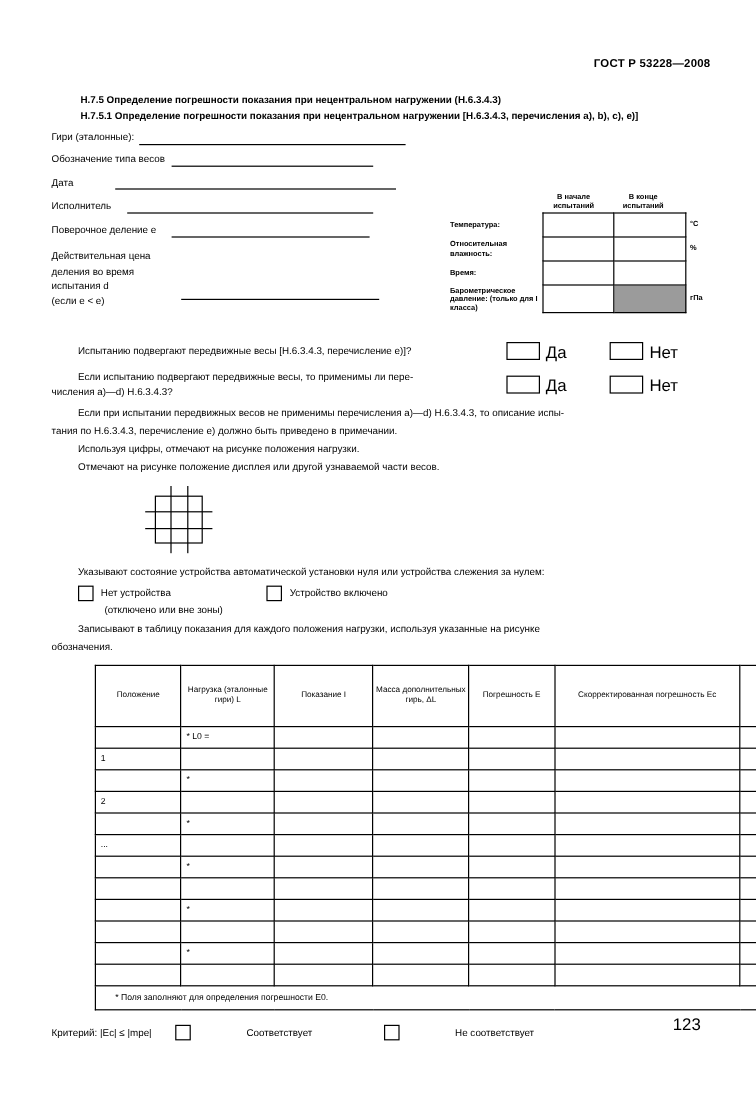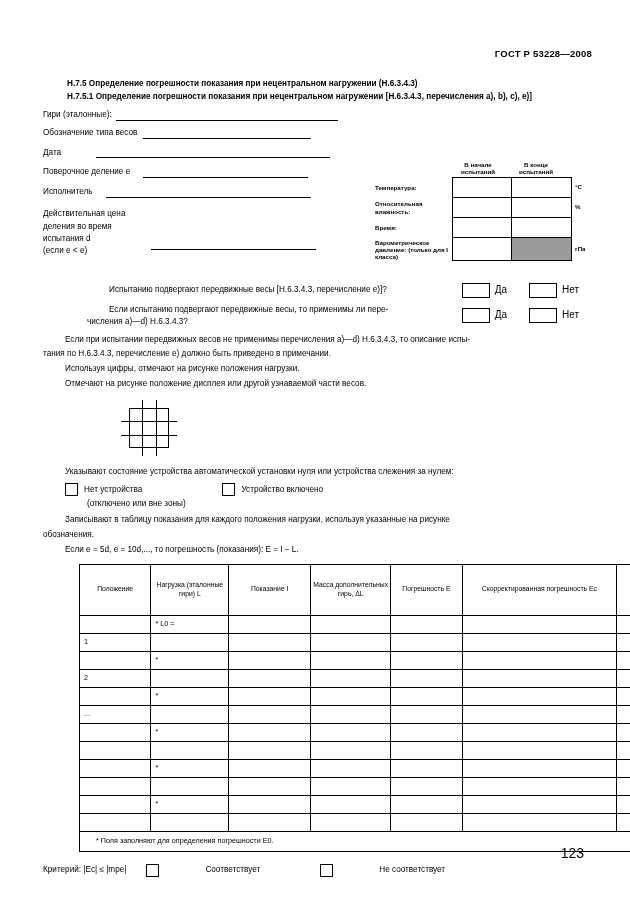--- a/index.html
+++ b/index.html
@@ -133,43 +133,42 @@
     text-align: justify;
   }
   .qrow {
     display: flex;
     align-items: center;
     margin: 6px 0;
   }
   .qtext {
     text-indent: 22px;
     flex: 1;
-    margin-left: 44px;
   }
   .box {
     width: 26px;
     height: 13px;
     border: 0.9px solid #000;
     display: inline-block;
     margin-left: 10px;
     margin-right: 5px;
     flex: 0 0 auto;
   }
   .smallbox {
     width: 11px;
     height: 11px;
     border: 0.9px solid #000;
     display: inline-block;
     margin-right: 6px;
     vertical-align: -1px;
     flex: 0 0 auto;
   }
   .answord {
-    font-size: 10px;
-    margin-right: 12px;
+    font-size: 14px;
+    margin-right: 26px;
   }
   
   .figure {
     margin: 10px 0 10px 78px;
     width: 56px;
     height: 56px;
     position: relative;
   }
   .figure .outer {
     position: absolute;
@@ -285,26 +284,26 @@
         </div>
         <div class="fieldrow" style="margin-top:4px;align-items:flex-end;">
           <span class="fieldlabel">Обозначение типа весов</span>
           <span class="dotline" style="width:168px; margin-left:6px;"></span>
         </div>
         <div class="fieldrow" style="margin-top:8px;">
           <span class="fieldlabel">Дата</span>
           <span class="dotline" style="width:234px; margin-left:35px;"></span>
         </div>
         <div class="fieldrow" style="margin-top:8px;">
+          <span class="fieldlabel">Исполнитель</span>
+          <span class="dotline" style="width:205px; margin-left:13px;"></span>
+        </div>
+        <div class="fieldrow" style="margin-top:8px;">
           <span class="fieldlabel">Поверочное  деление  e</span>
           <span class="dotline" style="width:165px; margin-left:13px;"></span>
-        </div>
-        <div class="fieldrow" style="margin-top:8px;">
-          <span class="fieldlabel">Исполнитель</span>
-          <span class="dotline" style="width:205px; margin-left:13px;"></span>
         </div>
         <div style="display:flex; margin-top:10px;">
           <div style="width:96px; font-size:8.2px; line-height:1.5;">
             <div>Действительная  цена</div>
             <div>деления во время</div>
             <div>испытания d</div>
             <div>(если e &lt; e)</div>
           </div>
           <div style="position:relative; width:180px;">
             <span class="dotline" style="display:block; width:165px; position:absolute; top:32px; left:12px;"></span>
@@ -389,21 +388,20 @@
       </div>
       <div class="grp" style="margin-right:0;">
         <span class="smallbox"></span>
         <span>Устройство включено</span>
       </div>
     </div>
     <div class="note-ind">(отключено или вне зоны)</div>
 
     <div class="para">Записывают в таблицу показания  для  каждого  положения  нагрузки,  используя указанные на рисунке</div>
     <div class="para-noind">обозначения.</div>
-    <div class="formula">Если e = 5d,  e = 10d,..., то погрешность (показания): E = I − L.</div>
 
     <table class="main">
       <tbody>
           <tr>
         <th style="width:62px;">Положение</th>
         <th style="width:68px;">Нагрузка (эталонные гири) L</th>
         <th style="width:72px;">Показание I</th>
         <th style="width:70px;">Масса дополнительных гирь, ΔL</th>
         <th style="width:62px;">Погрешность E</th>
         <th style="width:140px;">Скорректированная погрешность Eс</th>

